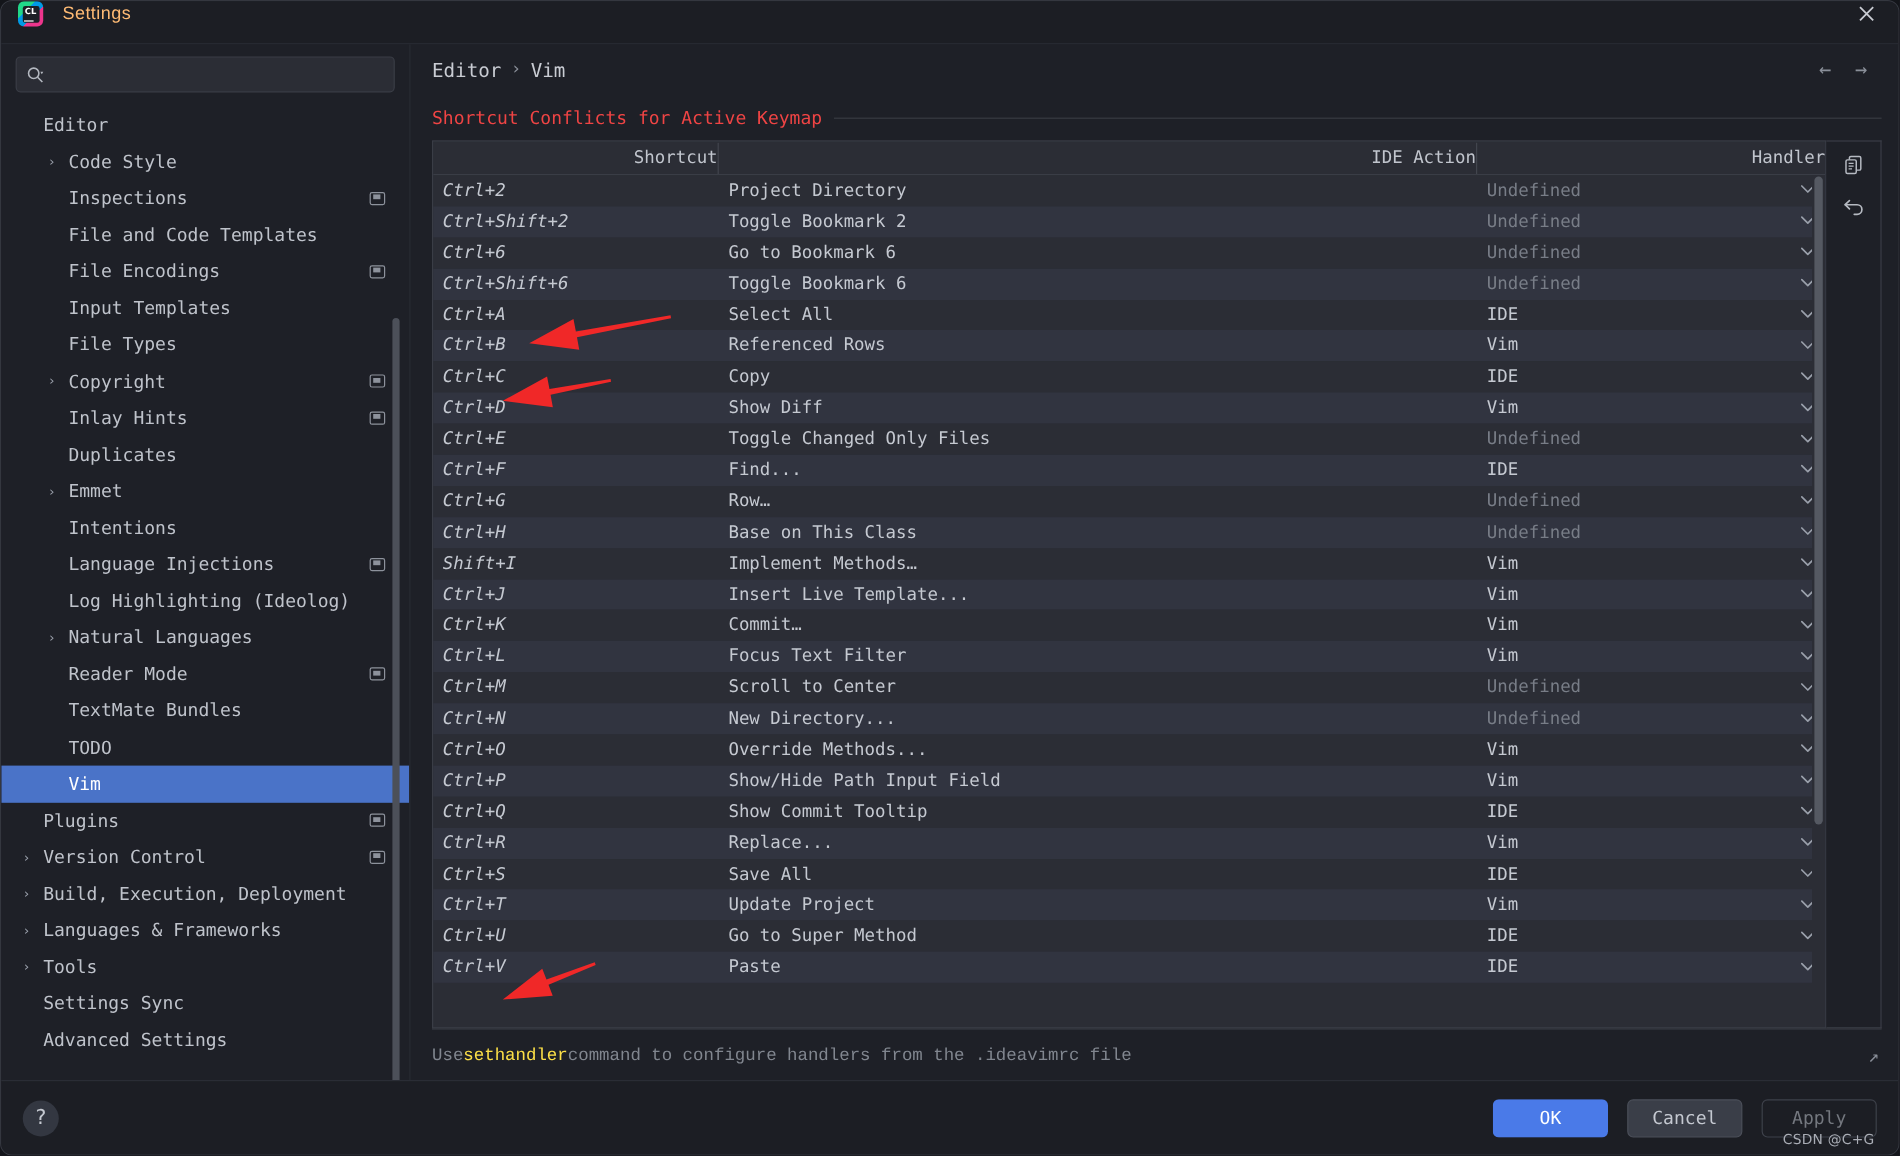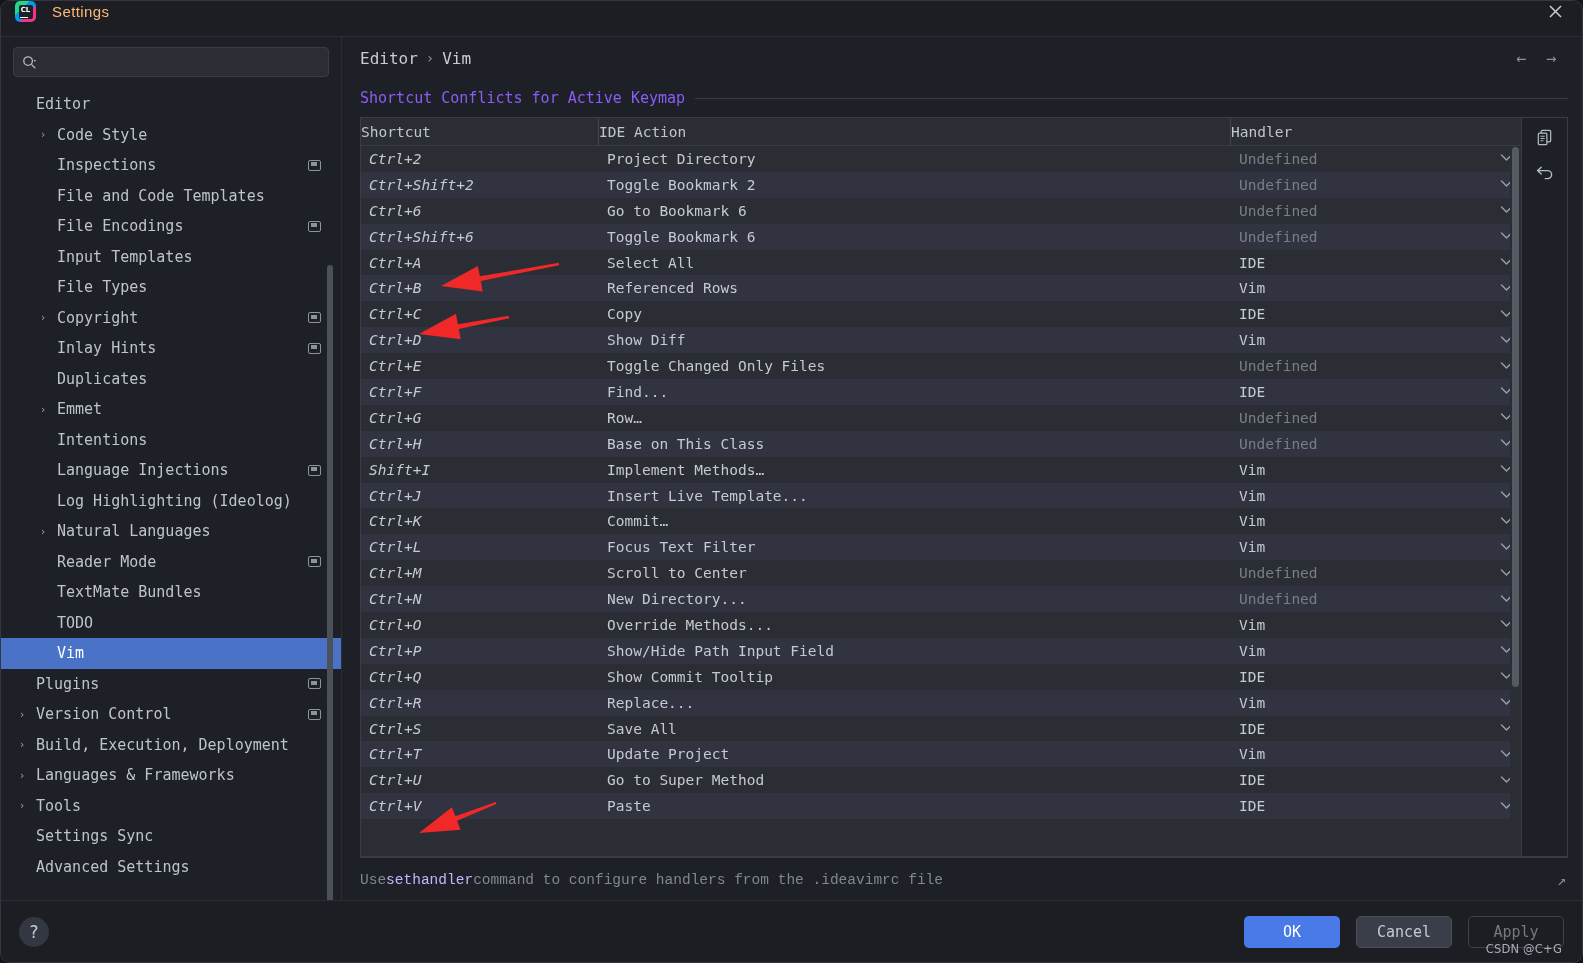--- a/index.html
+++ b/index.html
@@ -193,21 +193,21 @@
     color: #8a8f99; cursor: pointer;
     font-size: 17px;
   }
 
   .section-title-row {
     display: flex; align-items: center;
     padding: 10px 14px 0 18px;
     gap: 10px;
   }
   .section-title {
-    color: #8b5cf6;
+    color: #ef4444;
     font-size: 15px;
     white-space: nowrap;
   }
   .section-rule {
     flex: 1 1 auto; height: 1px; background: #383b43;
   }
 
   
   .table-area {
     flex: 1 1 auto;
@@ -228,21 +228,21 @@
     display: flex;
     height: 28px;
     flex: 0 0 28px;
     background: #2b2d35;
     border-bottom: 1px solid #3a3d46;
     align-items: center;
   }
   .th {
     color: #c1c5cd;
     font-size: 14.5px;
-    text-align: left;
+    text-align: right;
     line-height: 26px;
     height: 26px;
   }
   .th.c1 { width: 238px; flex: 0 0 238px; border-right: 1px solid #42454e; }
   .th.c2 { flex: 1 1 auto; border-right: 1px solid #42454e; }
   .th.c3 { width: 290px; flex: 0 0 290px; }
 
   .tbody {
     flex: 1 1 auto;
     min-height: 0;
@@ -328,21 +328,21 @@
     position: relative;
     font-family: Liberation Mono, monospace;
   }
   .note {
     border-top: 1px solid #383b43;
     padding: 14px 0 12px 0;
     color: #81868f;
     font-size: 14.5px;
     display: flex; align-items: center;
   }
-  .note a { color: #c4b5fd; text-decoration: none; }
+  .note a { color: #fde047; text-decoration: none; }
   .expand-icon {
     position: absolute;
     right: 16px; bottom: 10px;
     color: #8a8f99;
     font-size: 15px;
     cursor: pointer;
   }
 
   
   .bottom {

